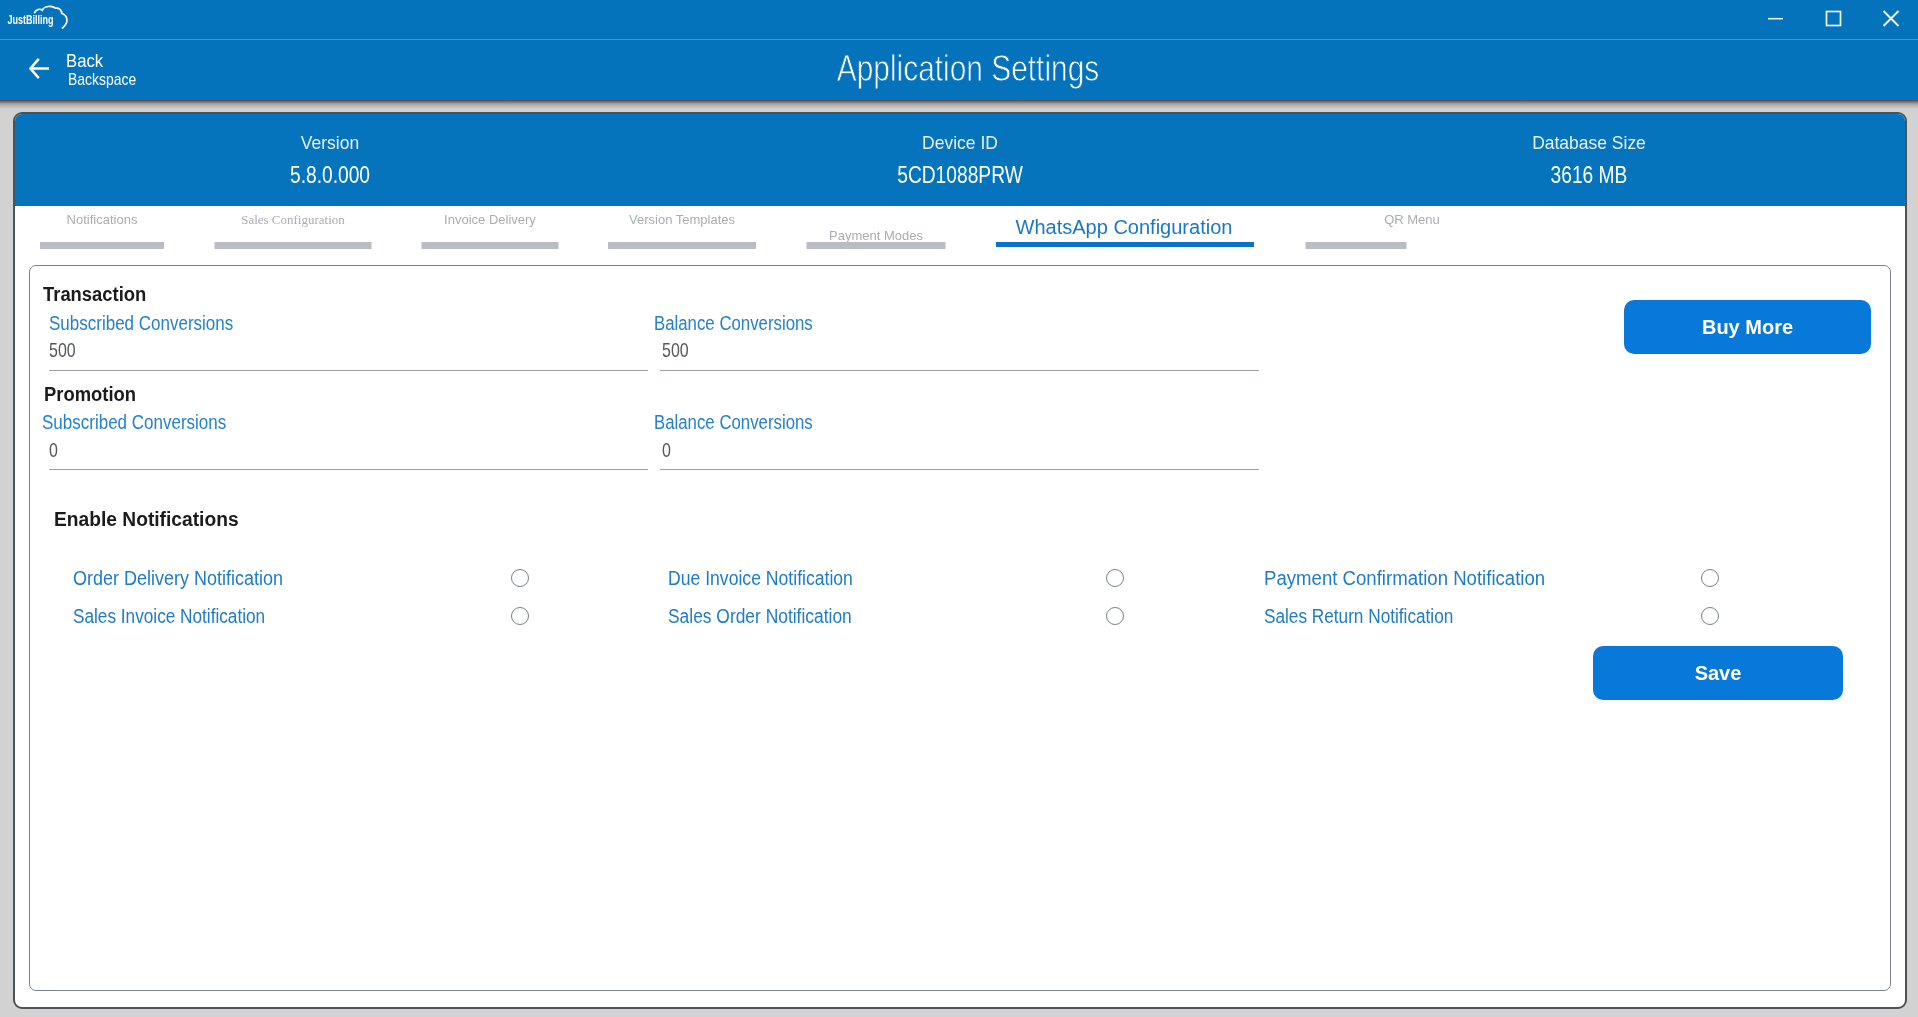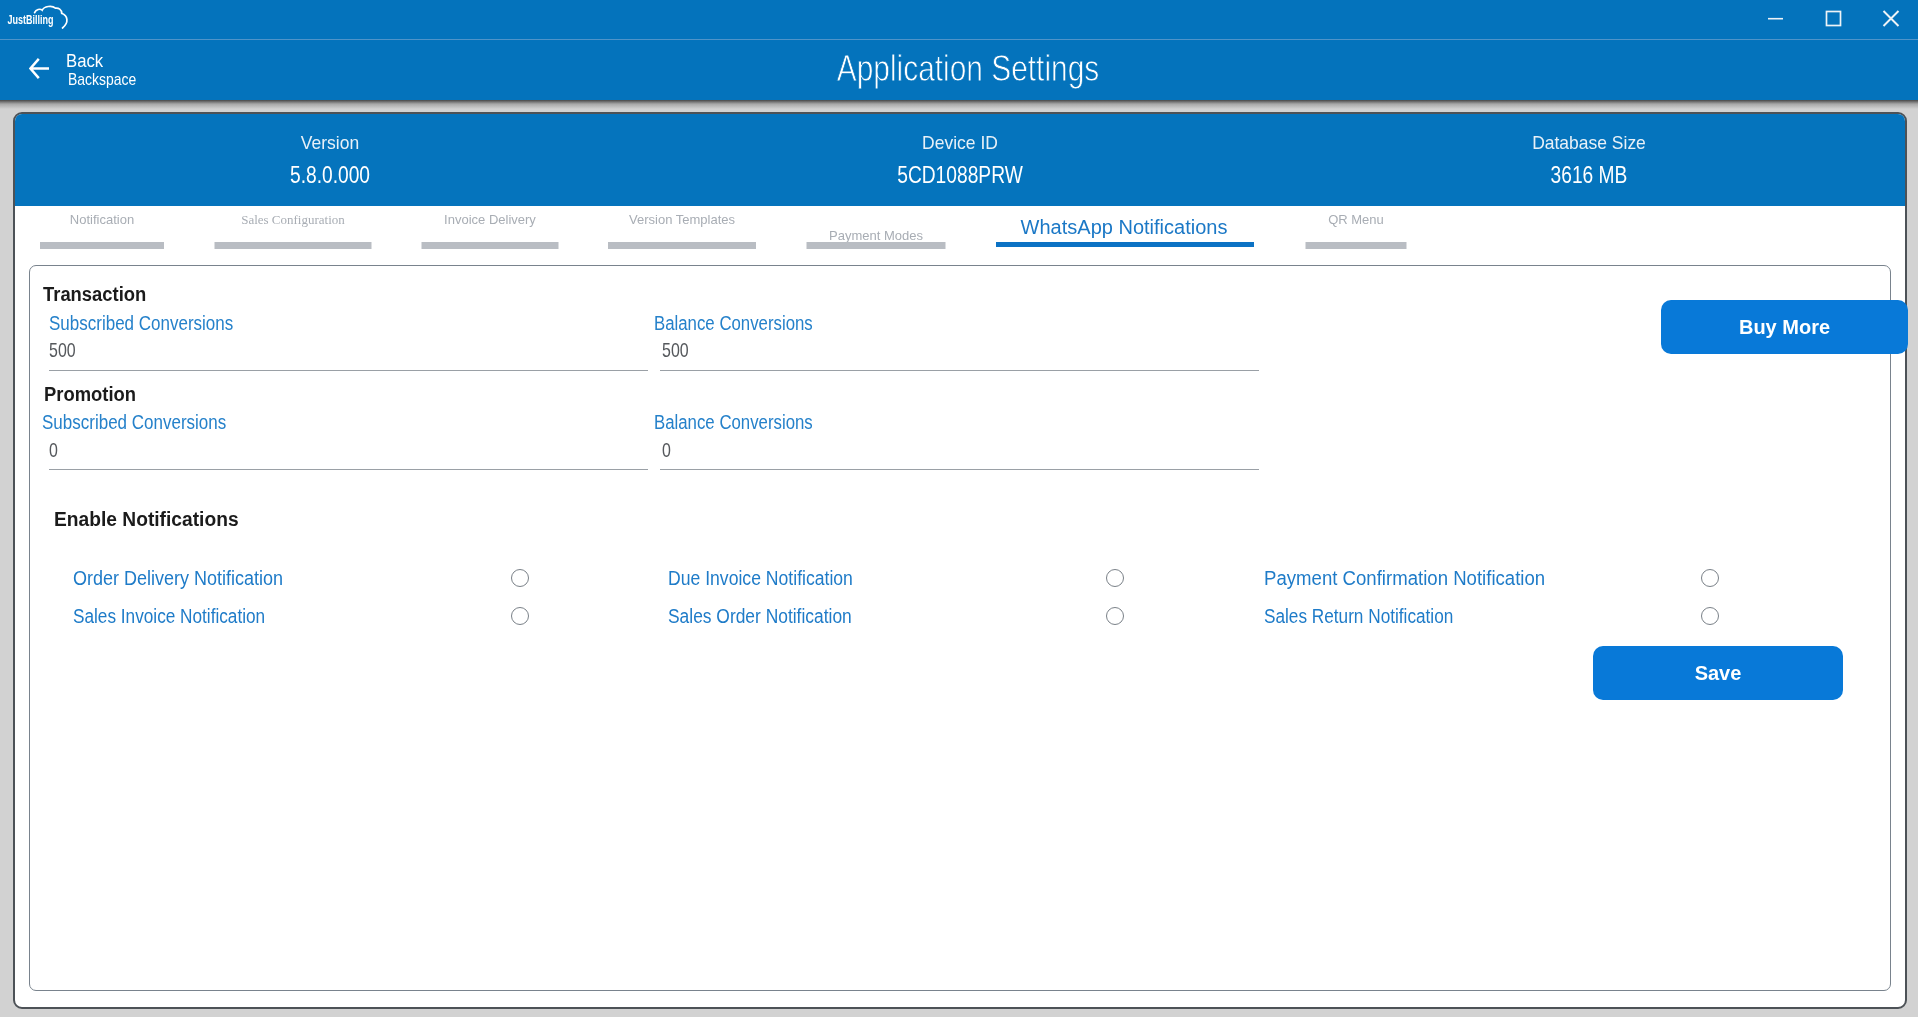--- a/index.html
+++ b/index.html
@@ -64,44 +64,44 @@
   <div class="abs" id="panel"></div>
   <div class="abs" id="panelhead"></div>
 
   <div class="abs phlab ctr" style="left:330px; top:132px;">Version</div>
   <div class="abs phval ctr" style="left:330px; top:161px; transform:translateX(-50%) scaleX(0.8);">5.8.0.000</div>
   <div class="abs phlab ctr" style="left:960px; top:132px;">Device ID</div>
   <div class="abs phval ctr" style="left:960px; top:161px; transform:translateX(-50%) scaleX(0.8);">5CD1088PRW</div>
   <div class="abs phlab ctr" style="left:1589px; top:132px;">Database Size</div>
   <div class="abs phval ctr" style="left:1589px; top:161px; transform:translateX(-50%) scaleX(0.8);">3616 MB</div>
 
-  <div class="abs tablbl ctr" style="left:102px; top:212px;">Notification</div>
+  <div class="abs tablbl ctr" style="left:102px; top:212px;">Notifications</div>
   <div class="abs tabbar ctr" style="left:102px; top:242px; width:124px;"></div>
   <div class="abs tablbl ctr" style="left:293px; top:212px;font-family:Liberation Serif, serif;">Sales Configuration</div>
   <div class="abs tabbar ctr" style="left:293px; top:242px; width:157px;"></div>
   <div class="abs tablbl ctr" style="left:490px; top:212px;">Invoice Delivery</div>
   <div class="abs tabbar ctr" style="left:490px; top:242px; width:137px;"></div>
   <div class="abs tablbl ctr" style="left:682px; top:212px;">Version Templates</div>
   <div class="abs tabbar ctr" style="left:682px; top:242px; width:148px;"></div>
   <div class="abs tablbl ctr" style="left:876px; top:228px;">Payment Modes</div>
   <div class="abs tabbar ctr" style="left:876px; top:242px; width:139px;"></div>
-  <div class="abs ctr" style="left:1124px; top:216px; font-size:20px; color:#1b78c6; white-space:nowrap;">WhatsApp Notifications</div>
+  <div class="abs ctr" style="left:1124px; top:216px; font-size:20px; color:#1b78c6; white-space:nowrap;">WhatsApp Configuration</div>
   <div class="abs ctr" style="left:1125px; top:242px; width:258px; height:5px; background:#0c72c4;"></div>
-  <div class="abs tablbl ctr" style="left:1356px; top:212px;">QR Menu</div>
+  <div class="abs tablbl ctr" style="left:1412px; top:212px;">QR Menu</div>
   <div class="abs tabbar ctr" style="left:1356px; top:242px; width:101px;"></div>
 
   <div class="abs" id="content"></div>
   <div class="abs h1 sx" style="left:43px; top:284px; line-height:20px; transform:scaleX(0.92);">Transaction</div>
   <div class="abs bluelbl sx" style="left:49px; top:313px; line-height:20px; transform:scaleX(0.85);">Subscribed Conversions</div>
   <div class="abs val sx" style="left:49px; top:339px; line-height:21px; transform:scaleX(0.76);">500</div>
   <div class="abs uline" style="left:49px; top:370px; width:599px;"></div>
   <div class="abs bluelbl sx" style="left:654px; top:313px; line-height:20px; transform:scaleX(0.84);">Balance Conversions</div>
   <div class="abs val sx" style="left:662px; top:339px; line-height:21px; transform:scaleX(0.76);">500</div>
   <div class="abs uline" style="left:660px; top:370px; width:599px;"></div>
-  <div class="abs btn" style="left:1661px; top:300px; width:247px; height:54px; line-height:54px;">Buy More</div>
+  <div class="abs btn" style="left:1624px; top:300px; width:247px; height:54px; line-height:54px;">Buy More</div>
 
   <div class="abs h1 sx" style="left:44px; top:384px; line-height:20px; transform:scaleX(0.92);">Promotion</div>
   <div class="abs bluelbl sx" style="left:42px; top:412px; line-height:20px; transform:scaleX(0.85);">Subscribed Conversions</div>
   <div class="abs val sx" style="left:49px; top:439px; line-height:21px; transform:scaleX(0.76);">0</div>
   <div class="abs uline" style="left:49px; top:469px; width:599px;"></div>
   <div class="abs bluelbl sx" style="left:654px; top:412px; line-height:20px; transform:scaleX(0.84);">Balance Conversions</div>
   <div class="abs val sx" style="left:662px; top:439px; line-height:21px; transform:scaleX(0.76);">0</div>
   <div class="abs uline" style="left:660px; top:469px; width:599px;"></div>
 
   <div class="abs h1" style="left:54px; top:509px; font-size:20px; line-height:20px; transform:scaleX(0.96); transform-origin:left top;">Enable Notifications</div>

